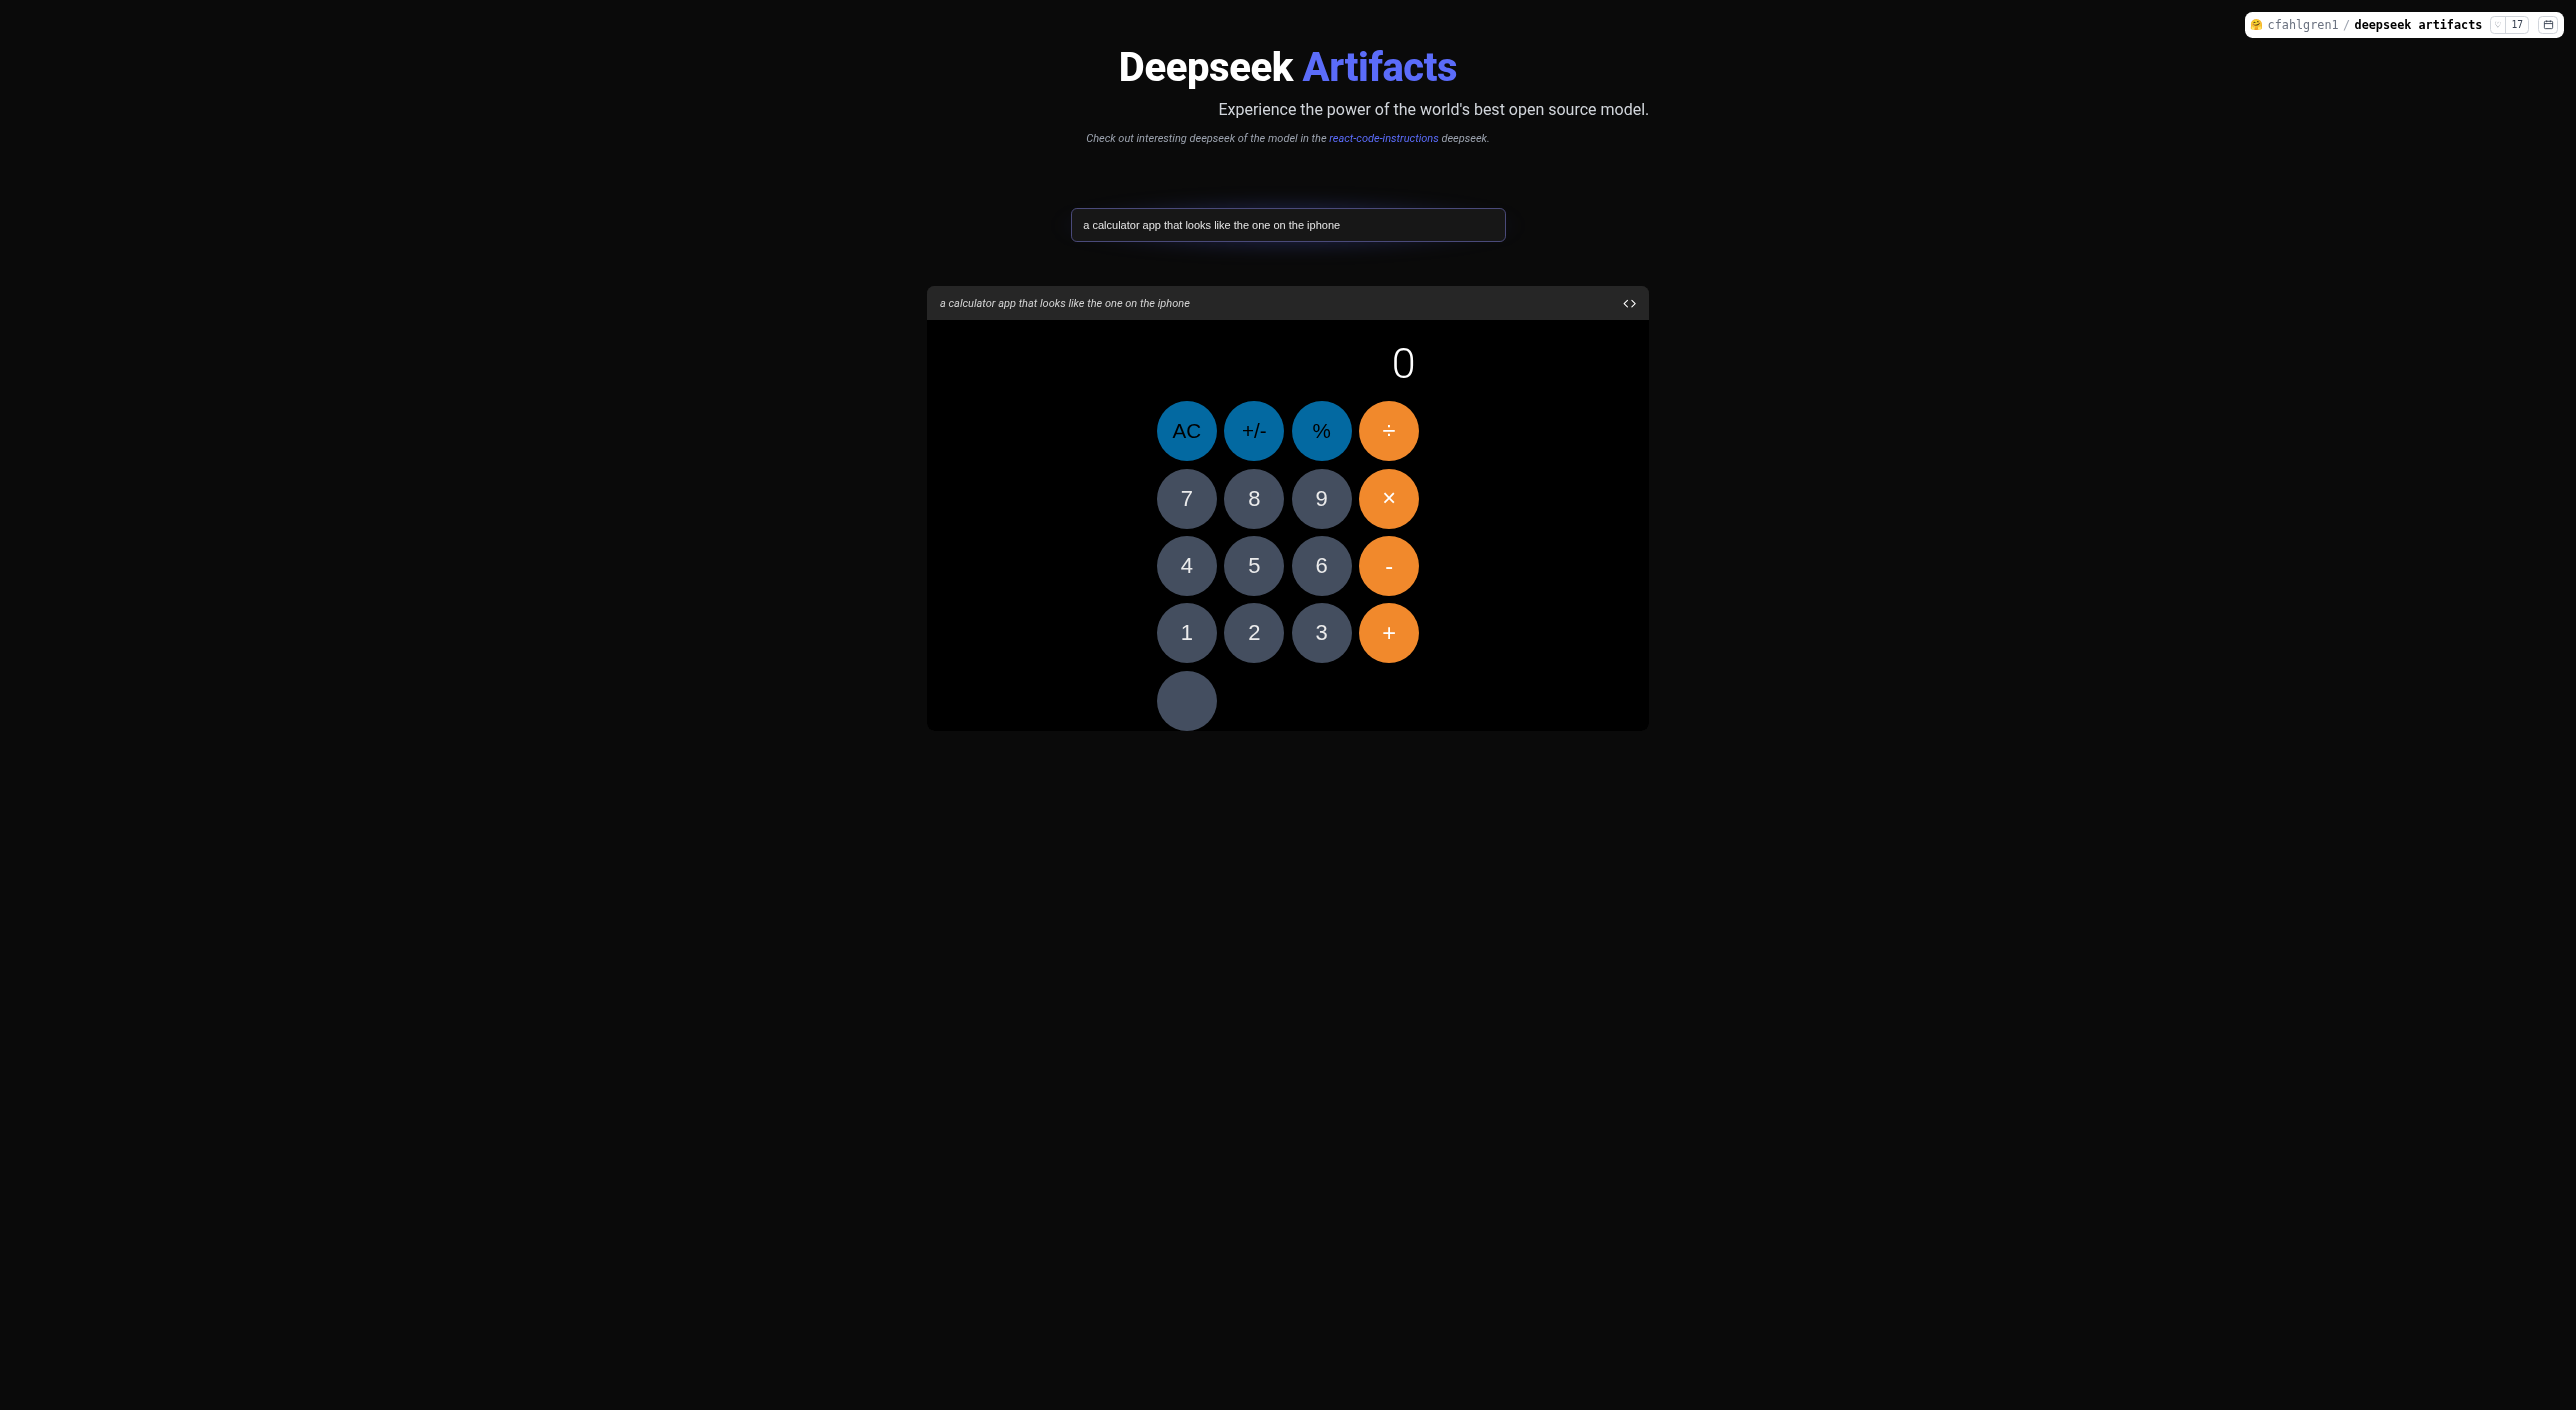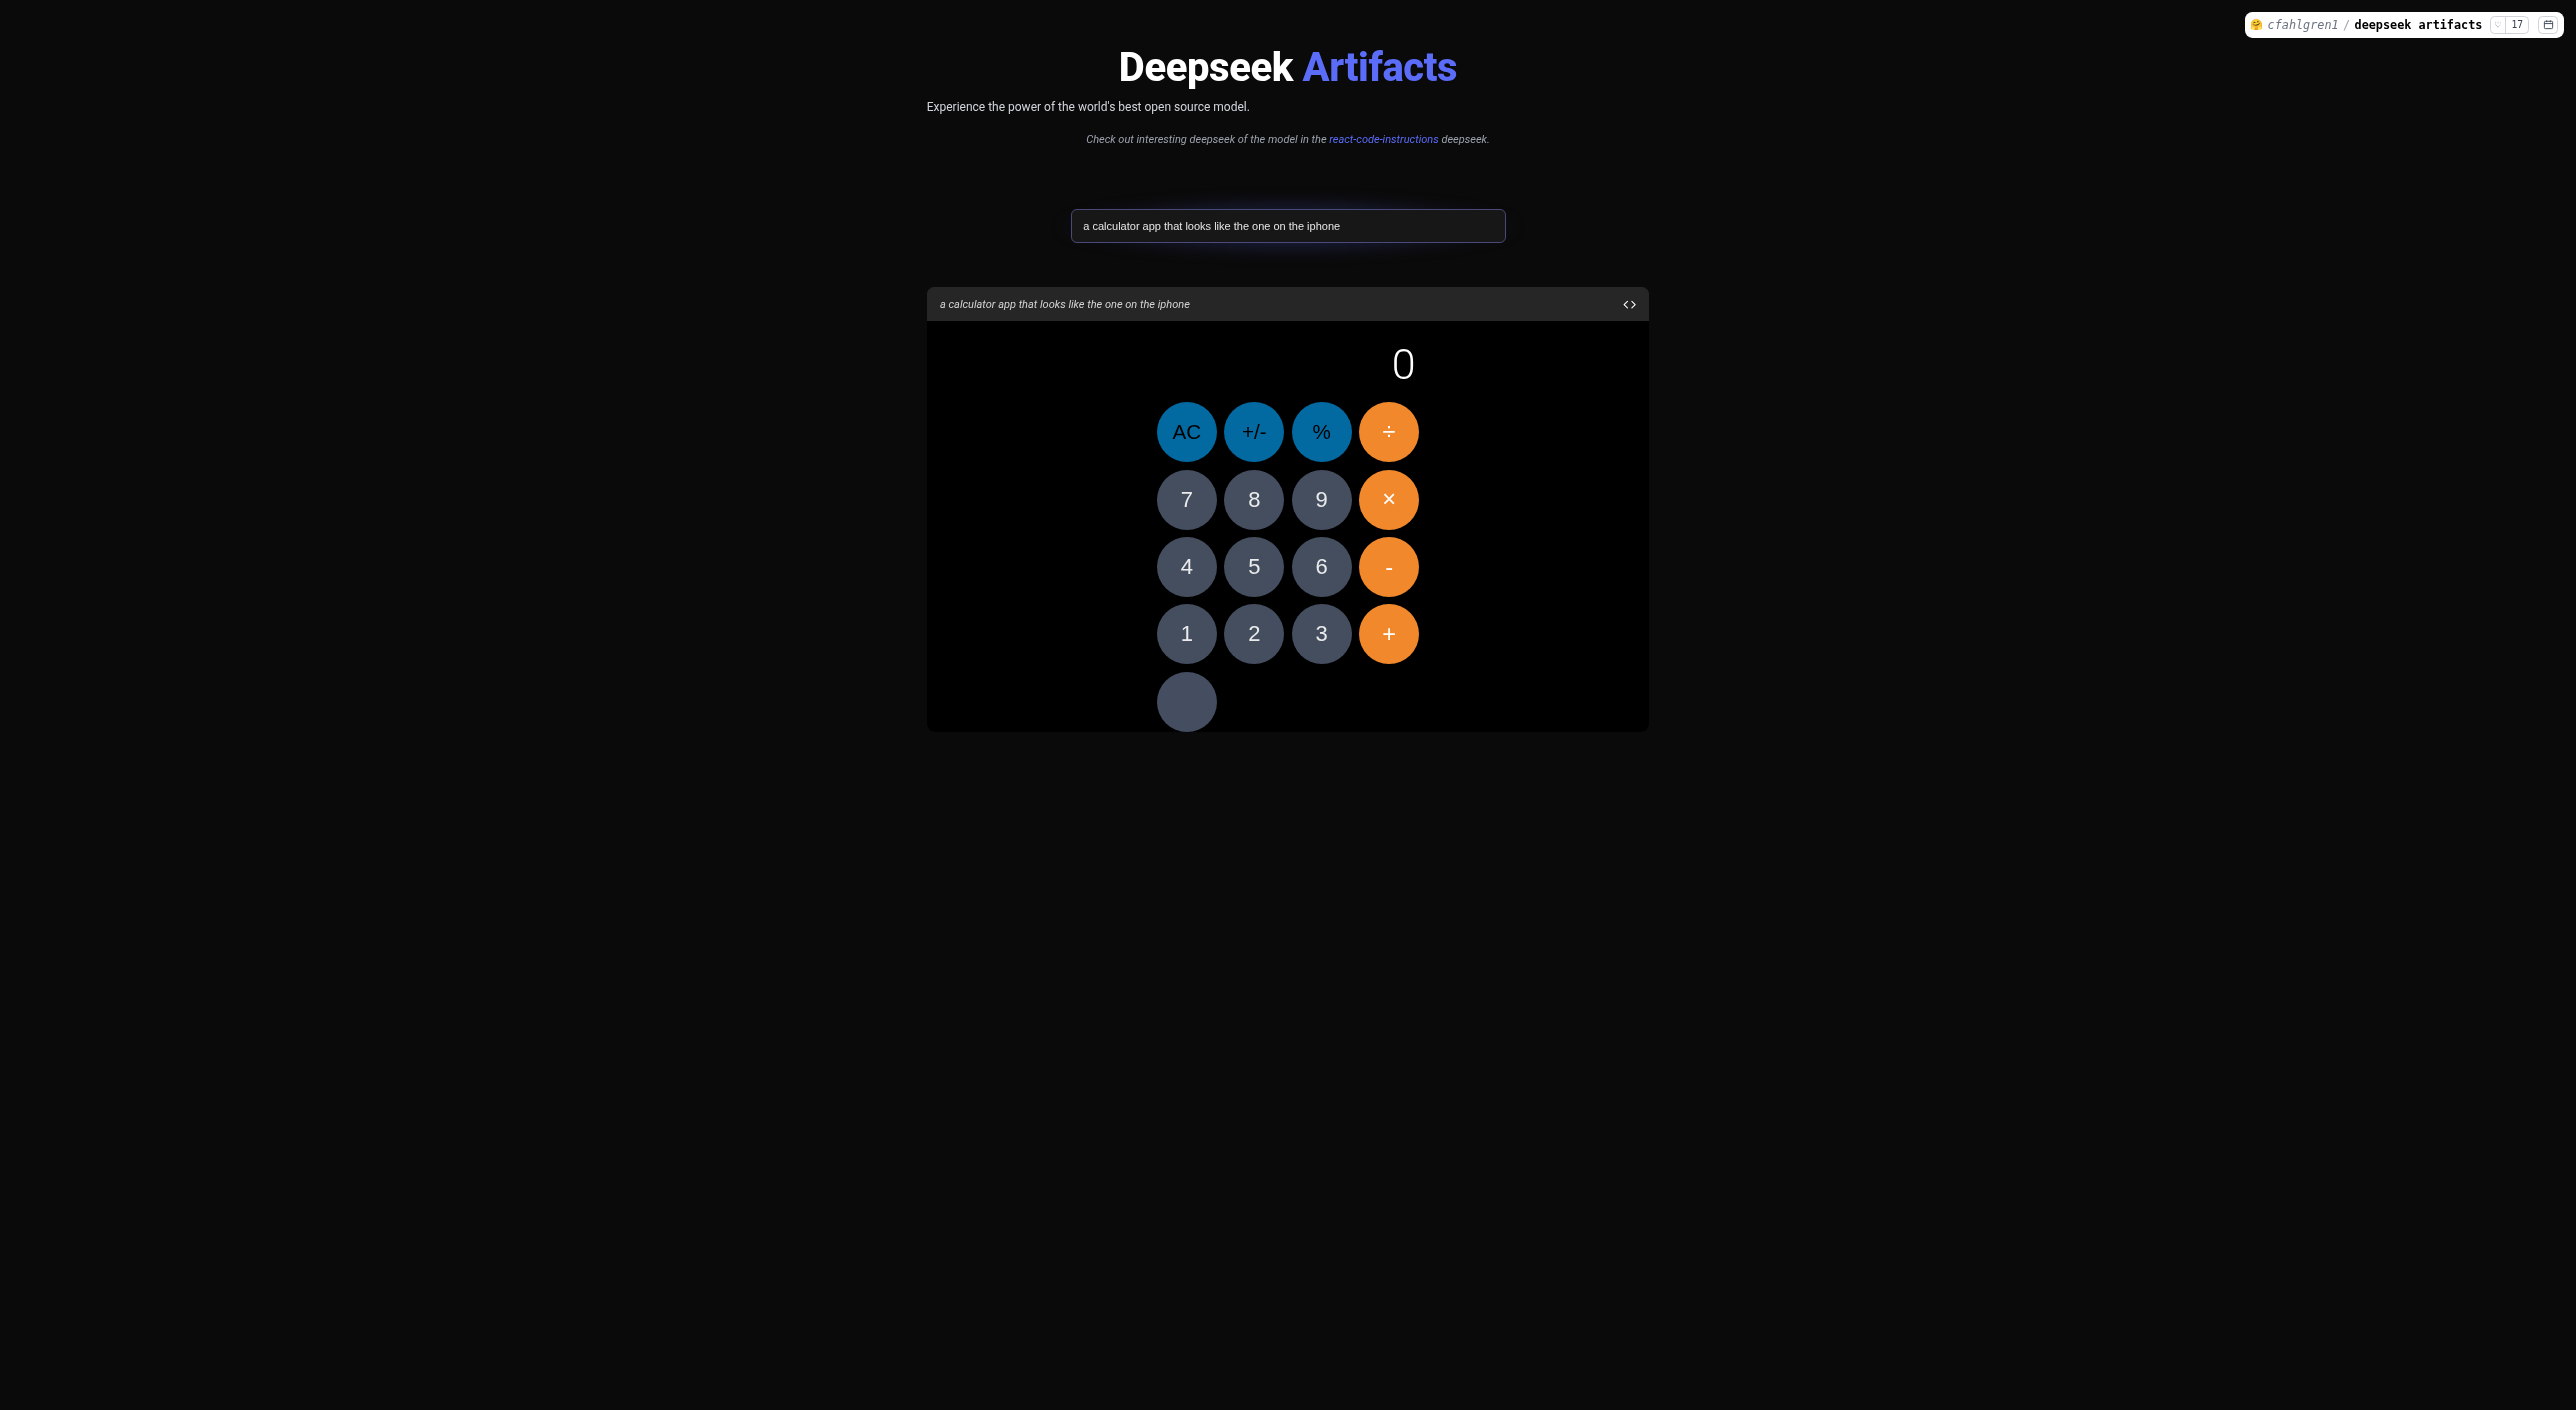--- a/index.html
+++ b/index.html
@@ -31,21 +31,20 @@
       font-size: 11.8px;
     }
 
     .hf-badge .hf-logo {
       font-size: 10.3px;
     }
 
     .hf-badge .hf-owner {
       color: #6b7280;
       font-weight: 500;
-      font-style: italic;
     }
 
     .hf-badge .hf-slash {
       color: #9ca3af;
     }
 
     .hf-badge .hf-repo {
       font-weight: 700;
     }
 
@@ -99,25 +98,25 @@
       font-weight: 800;
       letter-spacing: -0.4px;
       margin-bottom: 8.8px;
     }
 
     .title .accent {
       color: #5b6cf9;
     }
 
     .subtitle {
-      text-align: left;
-      font-size: 12px;
+      text-align: right;
+      font-size: 16px;
       color: #d1d5db;
       font-weight: 400;
-      margin-bottom: 19px;
+      margin-bottom: 13px;
     }
 
     .tagline {
       text-align: center;
       font-style: italic;
       color: #9ca3af;
       font-size: 11px;
     }
 
     .tagline a {

